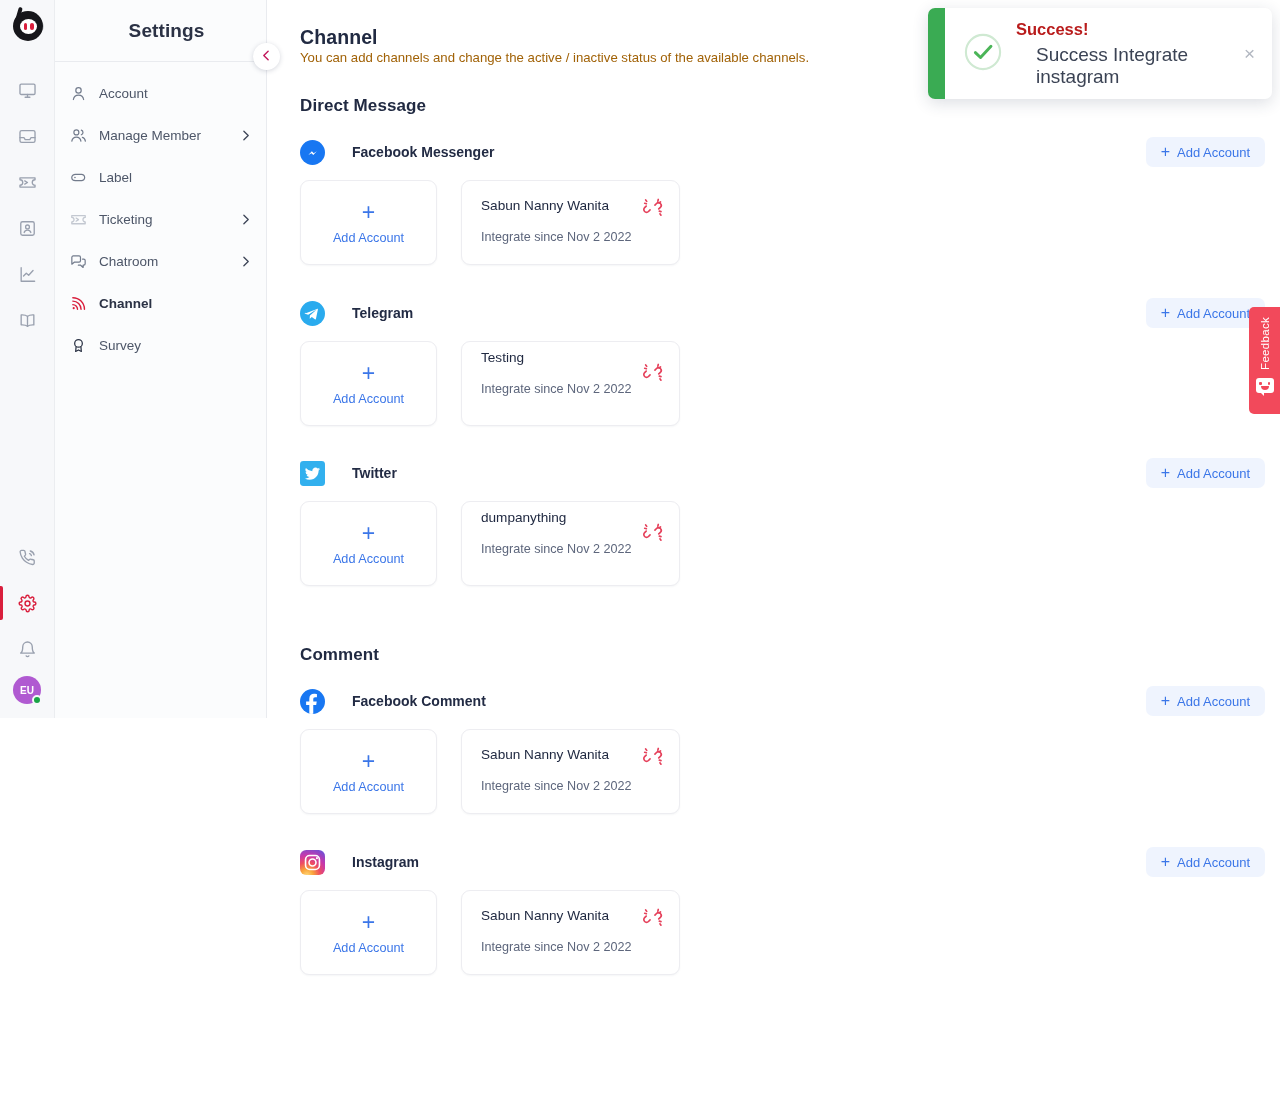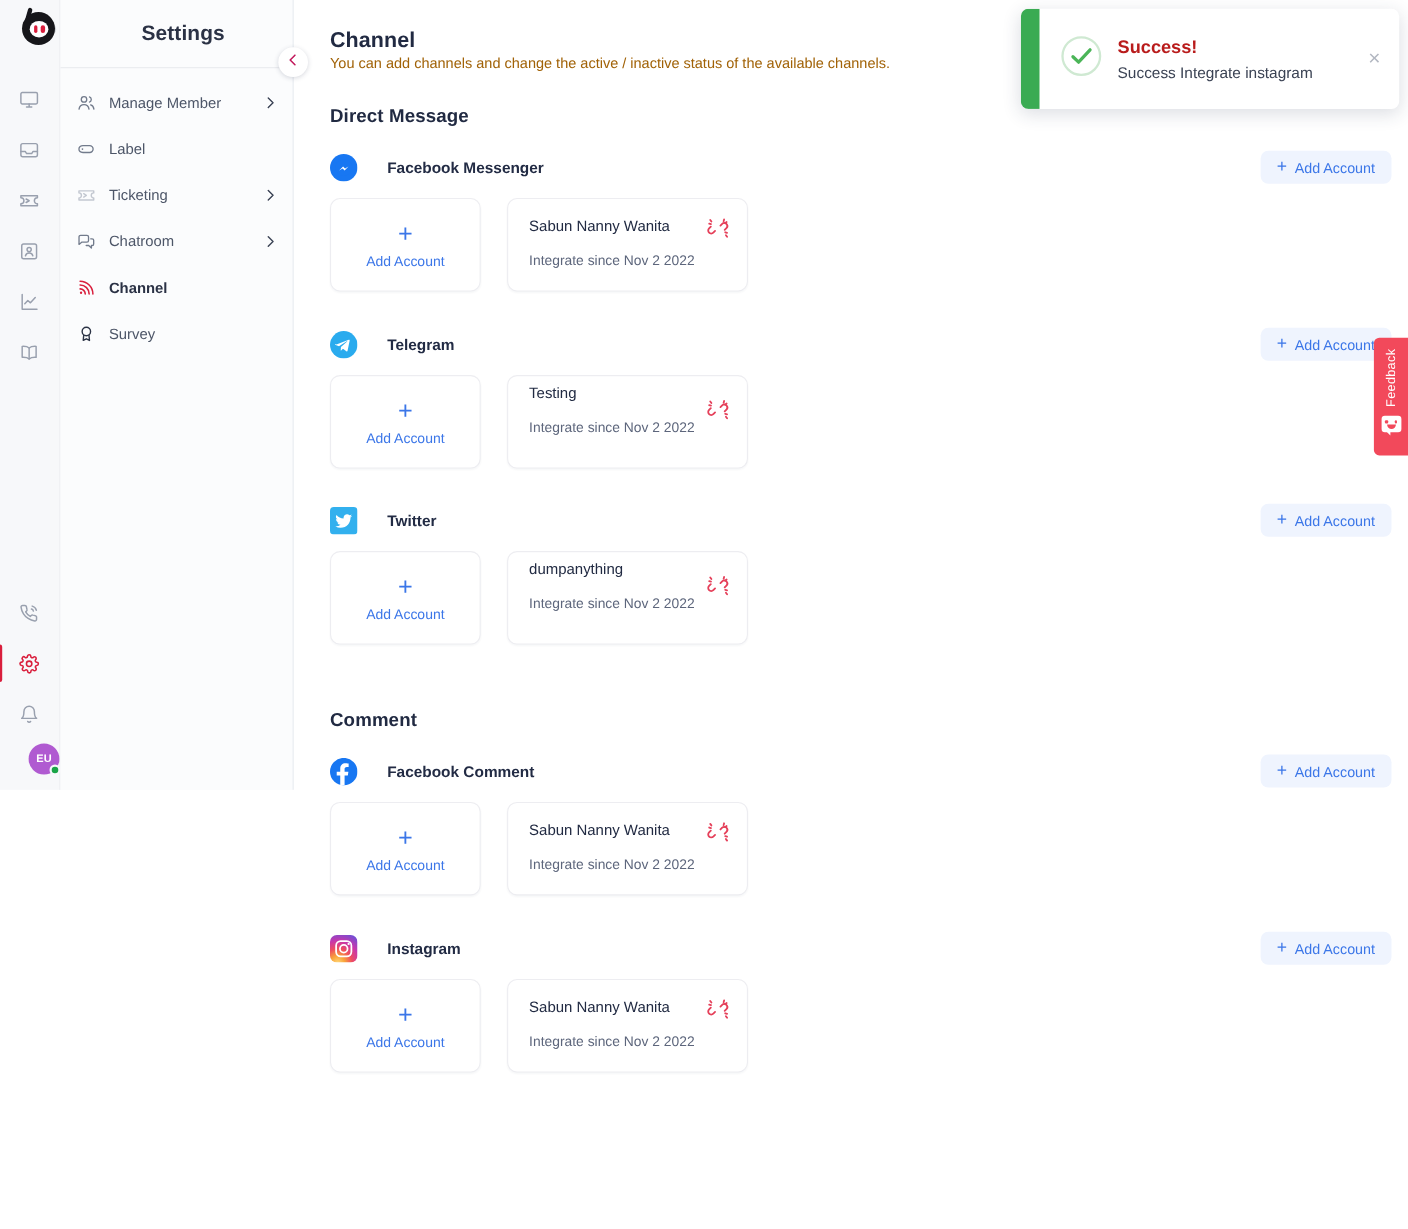--- a/index.html
+++ b/index.html
@@ -11,21 +11,21 @@
     overflow: hidden;
   }
   #app { position: relative; width: 1280px; height: 1117px; }
 
   
   .rail {
     position: absolute; left: 0; top: 0;
     width: 55px; height: 718px;
     background: #f7f8fa;
     border-right: 1px solid #ebedf0;
-    display: flex; flex-direction: column; align-items: flex-end;
+    display: flex; flex-direction: column; align-items: center;
   }
   .rail-logo {
     width: 40px; height: 40px; margin-top: 7px; margin-bottom: 20px;
     position: relative;
   }
   .logo-shape {
     position: absolute; left: 6px; top: 4px;
     width: 30px; height: 30px; border-radius: 50%;
     background: #16161a;
   }
@@ -183,21 +183,21 @@
     position: absolute; right: 8px; top: 8px;
     width: 344px; height: 91px;
     background: #ffffff; border-radius: 7px;
     box-shadow: 0 4px 16px rgba(40,50,80,.16);
     display: flex; align-items: center; overflow: hidden; z-index: 60;
   }
   .toast-bar { width: 17px; height: 100%; background: #3aab53; flex: 0 0 17px; }
   .toast-icon { margin: 0 14px 0 19px; flex: 0 0 38px; }
   .toast-body { flex: 1; }
   .toast-title { font-size: 16.5px; font-weight: bold; color: #b91c1c; }
-  .toast-msg { font-size: 14px; color: #3b4354; margin-top: 5px; }
+  .toast-msg { font-size: 19px; color: #3b4354; margin-top: 5px; margin-left: 20px; }
   .toast-close {
     background: none; border: none; cursor: pointer;
     font-size: 19px; color: #b2b7c1; padding: 0 17px 0 8px;
     font-family: inherit; line-height: 1;
   }
 
   
   .feedback-tab {
     position: absolute; right: 0; top: 307px;
     width: 31px; height: 107px;
@@ -310,20 +310,29 @@
       <span class="dot"></span>
     </div>
   </div>
 
   <div class="sidebar">
     <div class="sidebar-title">Settings</div>
     <div class="sidebar-sep"></div>
 
     <div class="nav-list">
 
+      <div class="nav-item">
+        <span class="nav-icon">
+          <svg width="17" height="17" viewBox="0 0 24 24" fill="none" stroke="#727b8c" stroke-width="1.7" stroke-linecap="round" stroke-linejoin="round">
+            <circle cx="12" cy="7.6" r="3.8"></circle>
+              <path d="M4.8 20.5c.6-4 3.6-6.2 7.2-6.2s6.6 2.2 7.2 6.2"></path>
+          </svg>
+        </span>
+        <span class="nav-label">Account</span>
+      </div>
 
       <div class="nav-item">
         <span class="nav-icon">
           <svg width="17" height="17" viewBox="0 0 24 24" fill="none" stroke="#727b8c" stroke-width="1.7" stroke-linecap="round" stroke-linejoin="round">
             <circle cx="9" cy="7.6" r="3.5"></circle>
               <path d="M2.6 20c.6-3.8 3.2-5.8 6.4-5.8s5.8 2 6.4 5.8"></path>
             <path d="M16 4.4a3.5 3.5 0 010 6.6M17.5 14.6c2.4.6 3.8 2.5 4.2 5.4"></path>
           </svg>
         </span>
         <span class="nav-label">Manage Member</span>

